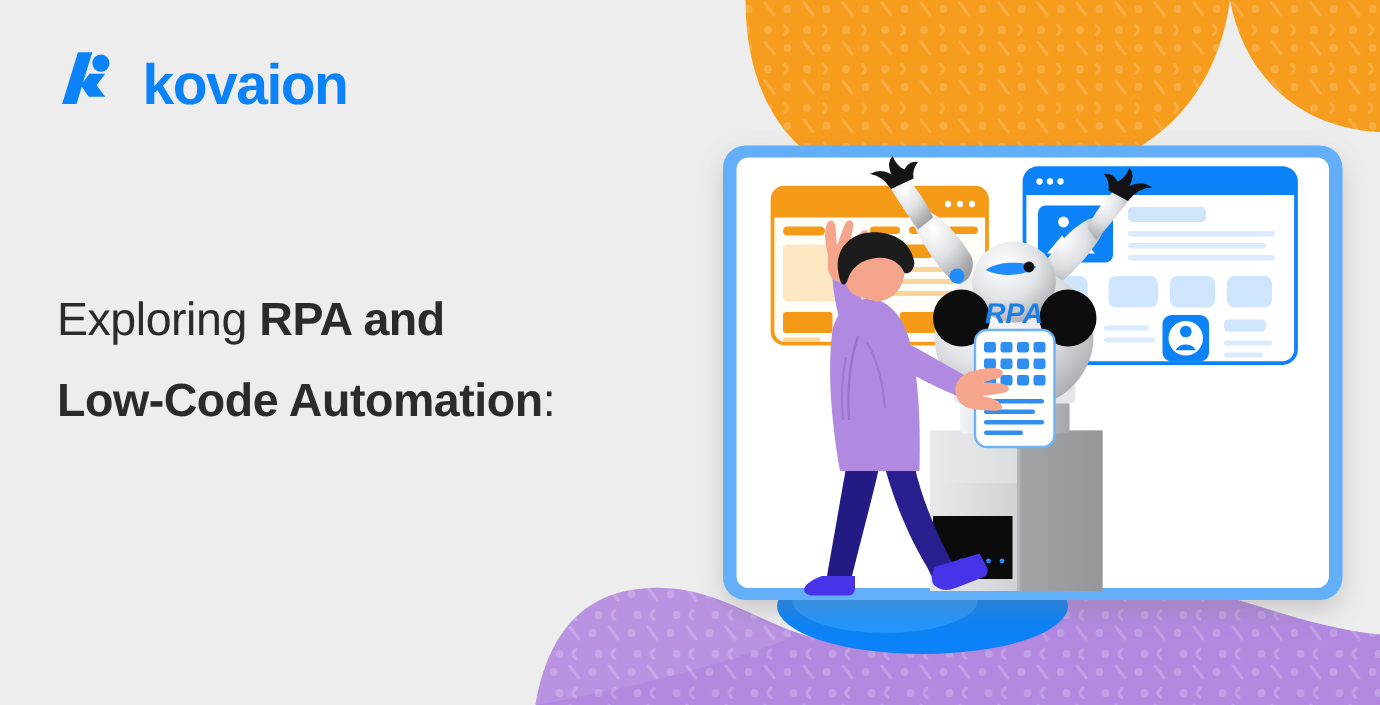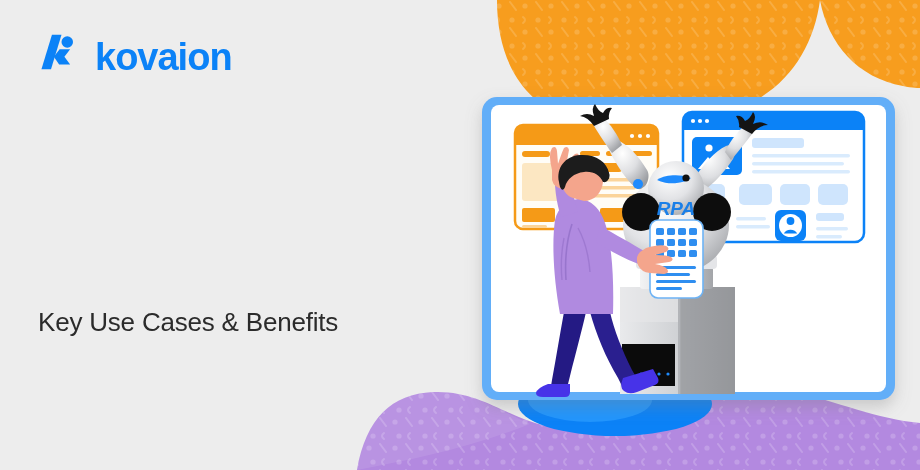--- a/index.html
+++ b/index.html
@@ -135,22 +135,29 @@
 
   <div class="brand">
     <svg class="brand-mark" viewBox="0 0 46 46" xmlns="http://www.w3.org/2000/svg">
       <path d="M22.5 3 L12.5 3 L1.5 39 L11.5 39 Z" fill="#0B82F7"></path>
       <path d="M20.5 18 L31.5 18 L25.5 26 L31.5 34 L20.0 34 L14.5 26 Z" fill="#0B82F7"></path>
       <circle cx="28.5" cy="10.5" r="6" fill="#0B82F7"></circle>
     </svg>
     <span class="brand-word">kovaion</span>
   </div>
 
-
-  <div class="subline">Key Use Cases &amp; Benefits</div>
+  <div class="headline">
+    <div class="h-line">
+      <span class="h-light">Exploring </span><span class="h-bold">RPA and</span>
+    </div>
+    <div class="h-line">
+      <span class="h-bold">Low-Code Automation</span><span class="h-light">:</span>
+    </div>
+  </div>
+
 
   <div class="illo">
     <svg viewBox="0 0 460 470" width="460" height="470" xmlns="http://www.w3.org/2000/svg">
 
       <g>
         <ellipse cx="155" cy="392" rx="97" ry="32" fill="#0b82f7"></ellipse>
         <ellipse cx="130" cy="388" rx="62" ry="22" fill="#2a9bff" opacity="0.75"></ellipse>
       </g>
 
       <g filter="url(#frameShadow)">

